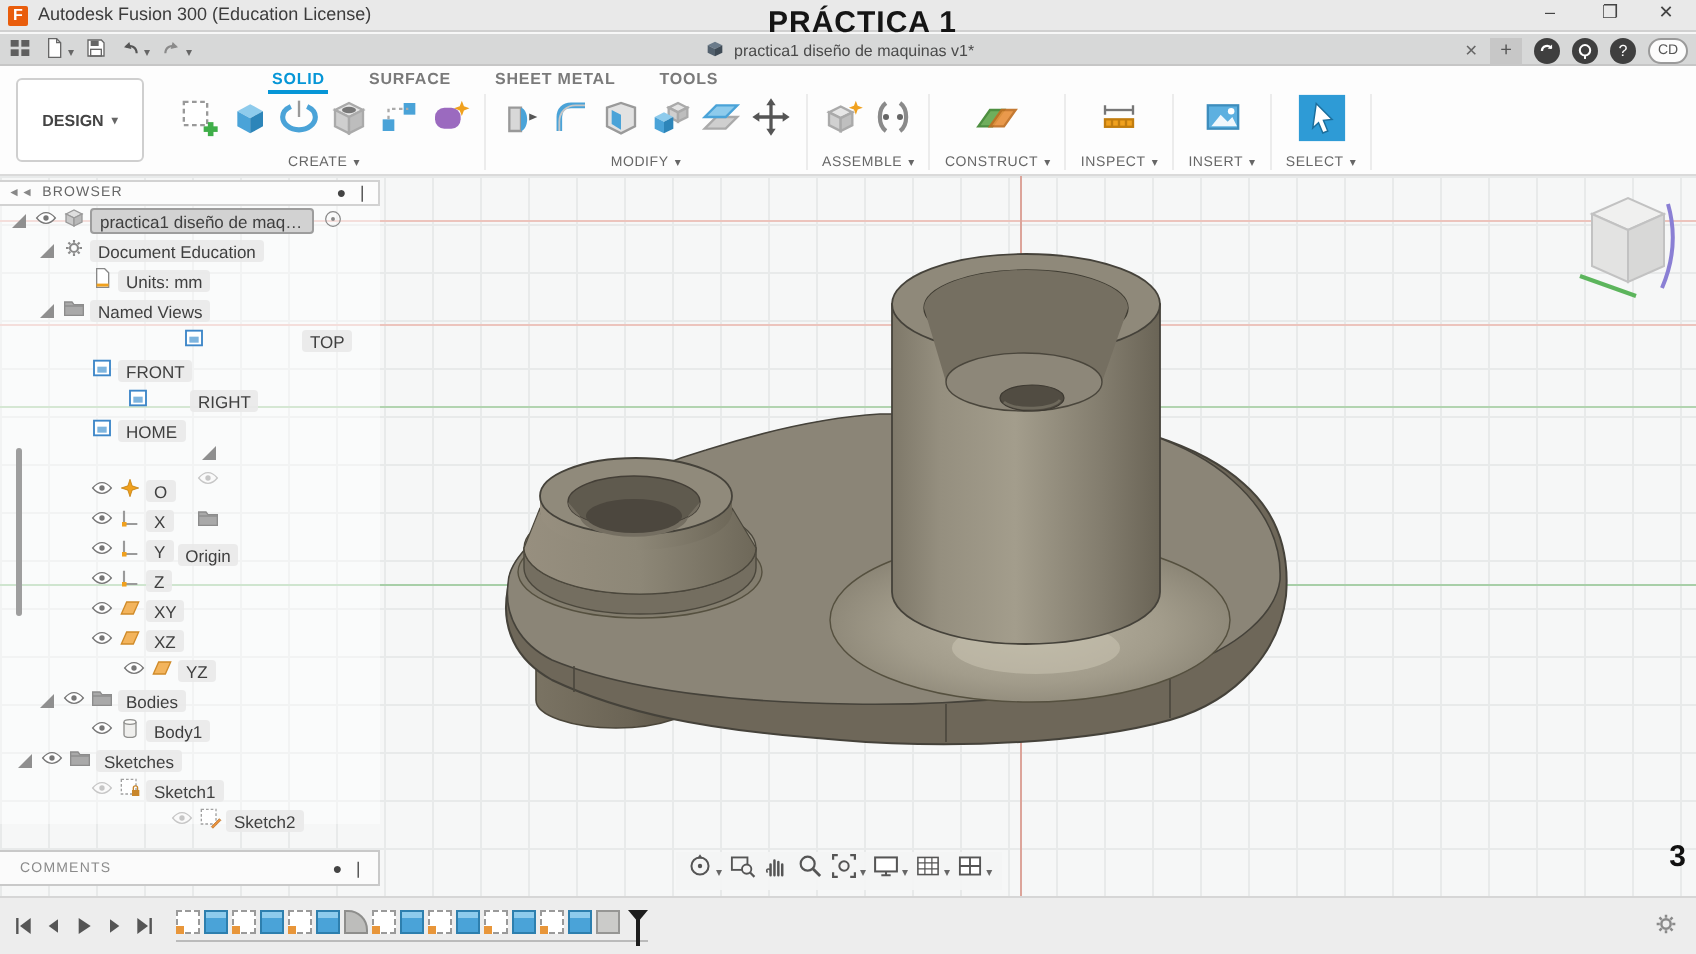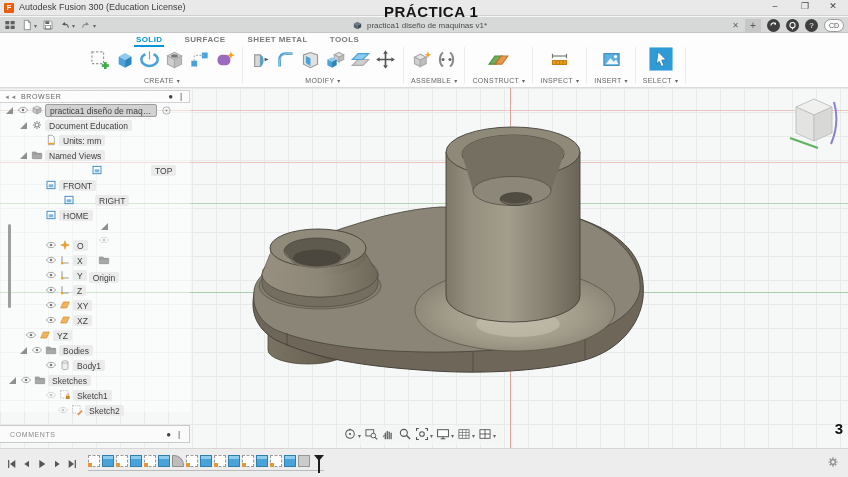--- a/index.html
+++ b/index.html
@@ -193,20 +193,24 @@
             <circle cx="9" cy="9" r="8" fill="#3f3f3f"></circle>
             <circle cx="9" cy="8.5" r="3.6" fill="none" stroke="#fff" stroke-width="1.4"></circle>
             <path d="M9 12.5v2" stroke="#fff" stroke-width="1.4"></path>
           </svg></span>
       <span class="circle-btn">?</span>
       <span id="profile-badge">CD</span>
     </div>
   </div>
 
   <div id="toolbar">
+    <div id="design-box">
+      <span>DESIGN</span>
+      <span class="caret">▾</span>
+    </div>
     <div id="ribbon-tabs">
         <div class="rtab active">SOLID</div>
         <div class="rtab">SURFACE</div>
         <div class="rtab">SHEET METAL</div>
         <div class="rtab">TOOLS</div>
       </div>
     <div id="ribbon-groups">
         <div class="rgroup">
           <div class="rgroup-icons">
             <span><span><svg viewBox="0 0 18 18">
@@ -596,21 +600,21 @@
             <span class="spacer"></span>
             <span><svg viewBox="0 0 18 18">
                 <path d="M2 9c2.5-3 4.5-4 7-4s4.5 1 7 4c-2.5 3-4.5 4-7 4s-4.5-1-7-4z" fill="#fff" stroke="#777"></path>
                 <circle cx="9" cy="9" r="2" fill="#777"></circle>
               </svg></span>
             <span><svg viewBox="0 0 18 18">
                 <polygon points="2.5,13.5 6.5,4.5 15.5,4.5 11.5,13.5" fill="#f3b45c" stroke="#cf8a28"></polygon>
               </svg></span>
             <span class="tlabel">XZ</span>
           </div>
-          <div class="trow" style="padding-left: 12px;">
+          <div class="trow" style="padding-left: 48px;">
             <span class="spacer"></span>
             <span><svg viewBox="0 0 18 18">
                 <path d="M2 9c2.5-3 4.5-4 7-4s4.5 1 7 4c-2.5 3-4.5 4-7 4s-4.5-1-7-4z" fill="#fff" stroke="#777"></path>
                 <circle cx="9" cy="9" r="2" fill="#777"></circle>
               </svg></span>
             <span><svg viewBox="0 0 18 18">
                 <polygon points="2.5,13.5 6.5,4.5 15.5,4.5 11.5,13.5" fill="#f3b45c" stroke="#cf8a28"></polygon>
               </svg></span>
             <span class="tlabel">YZ</span>
           </div>
@@ -656,21 +660,21 @@
                 <path d="M2 9c2.5-3 4.5-4 7-4s4.5 1 7 4c-2.5 3-4.5 4-7 4s-4.5-1-7-4z" fill="#fafafa" stroke="#c6c6c6"></path>
                 <circle cx="9" cy="9" r="2" fill="#c6c6c6"></circle>
               </svg></span>
             <span><svg viewBox="0 0 18 18">
                 <rect x="2.5" y="2.5" width="11" height="11" fill="#fff" stroke="#a0a0a0" stroke-dasharray="2 1.5"></rect>
                 <rect x="10.5" y="10.5" width="5.5" height="4.5" fill="#c8862b"></rect>
                 <path d="M11.5 10.5V9a1.6 1.6 0 013.2 0v1.5" fill="none" stroke="#c8862b"></path>
               </svg></span>
             <span class="tlabel">Sketch1</span>
           </div>
-          <div class="trow" style="padding-left: 44px;">
+          <div class="trow" style="padding-left: 28px; margin-left: 44px;">
             <span class="spacer"></span>
             <span><svg viewBox="0 0 18 18">
                 <path d="M2 9c2.5-3 4.5-4 7-4s4.5 1 7 4c-2.5 3-4.5 4-7 4s-4.5-1-7-4z" fill="#fafafa" stroke="#c6c6c6"></path>
                 <circle cx="9" cy="9" r="2" fill="#c6c6c6"></circle>
               </svg></span>
             <span><svg viewBox="0 0 18 18">
                 <rect x="2.5" y="2.5" width="11" height="11" fill="#fff" stroke="#a0a0a0" stroke-dasharray="2 1.5"></rect>
                 <path d="M10 15.5l6-6 1.2 1.2-6 6z" fill="#e8913d" stroke="#b56a1e" stroke-width="0.5"></path>
               </svg></span>
             <span class="tlabel">Sketch2</span>

